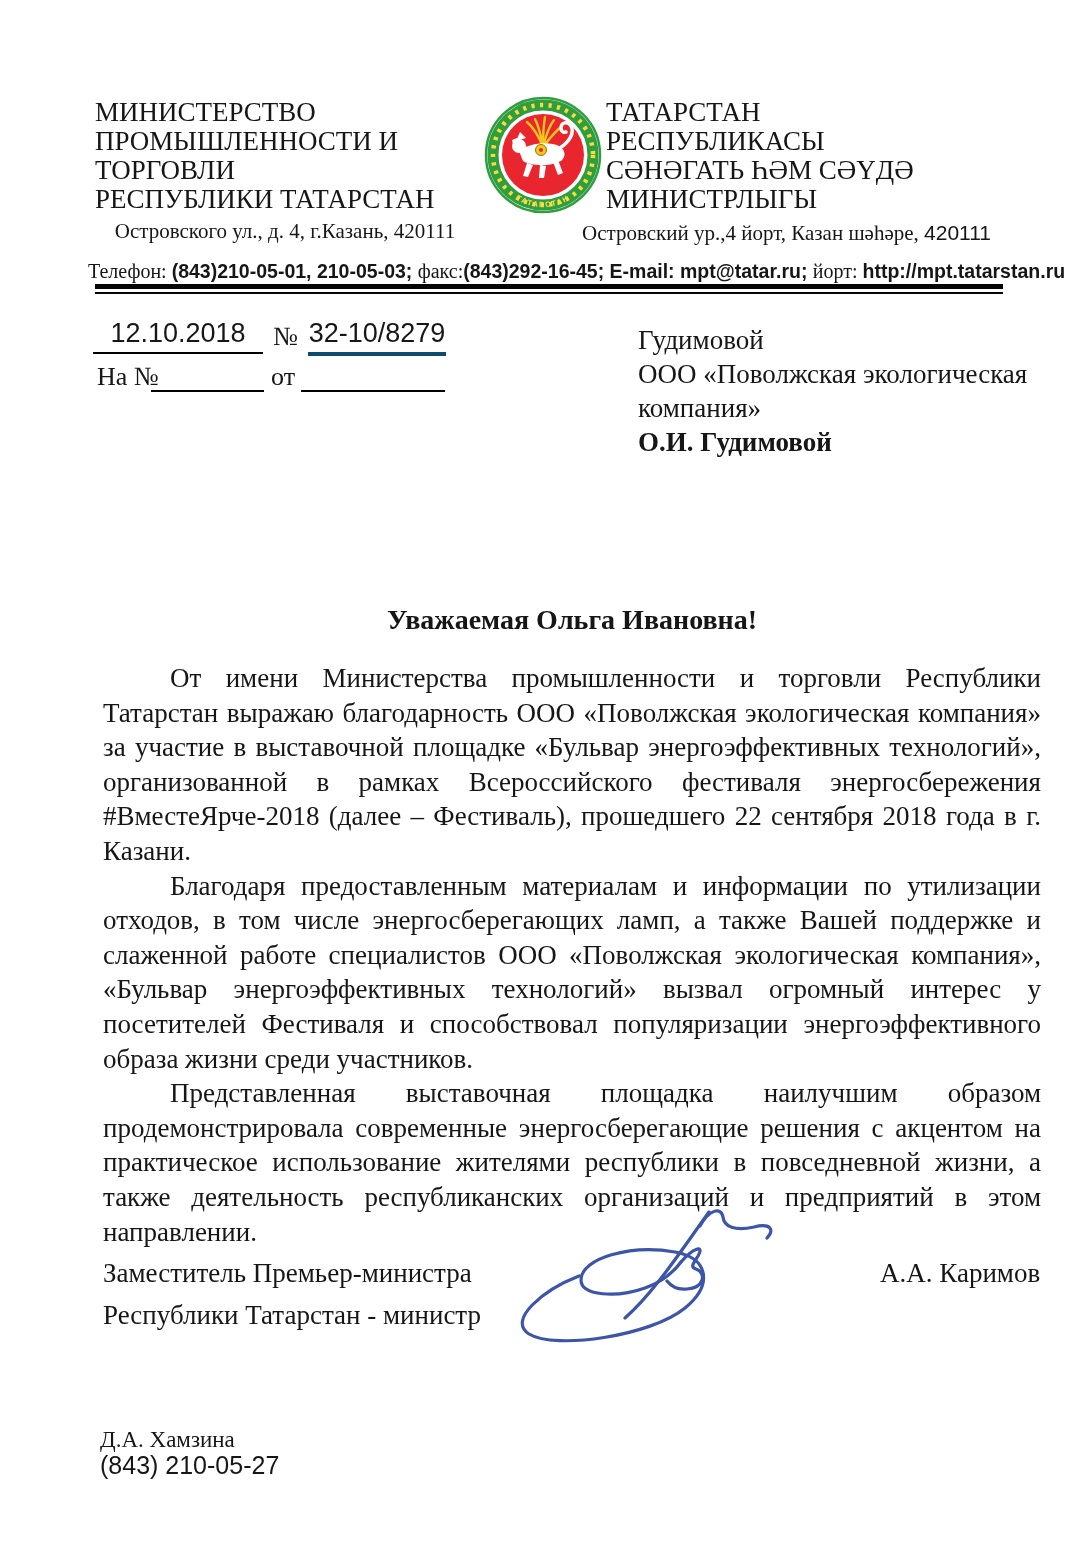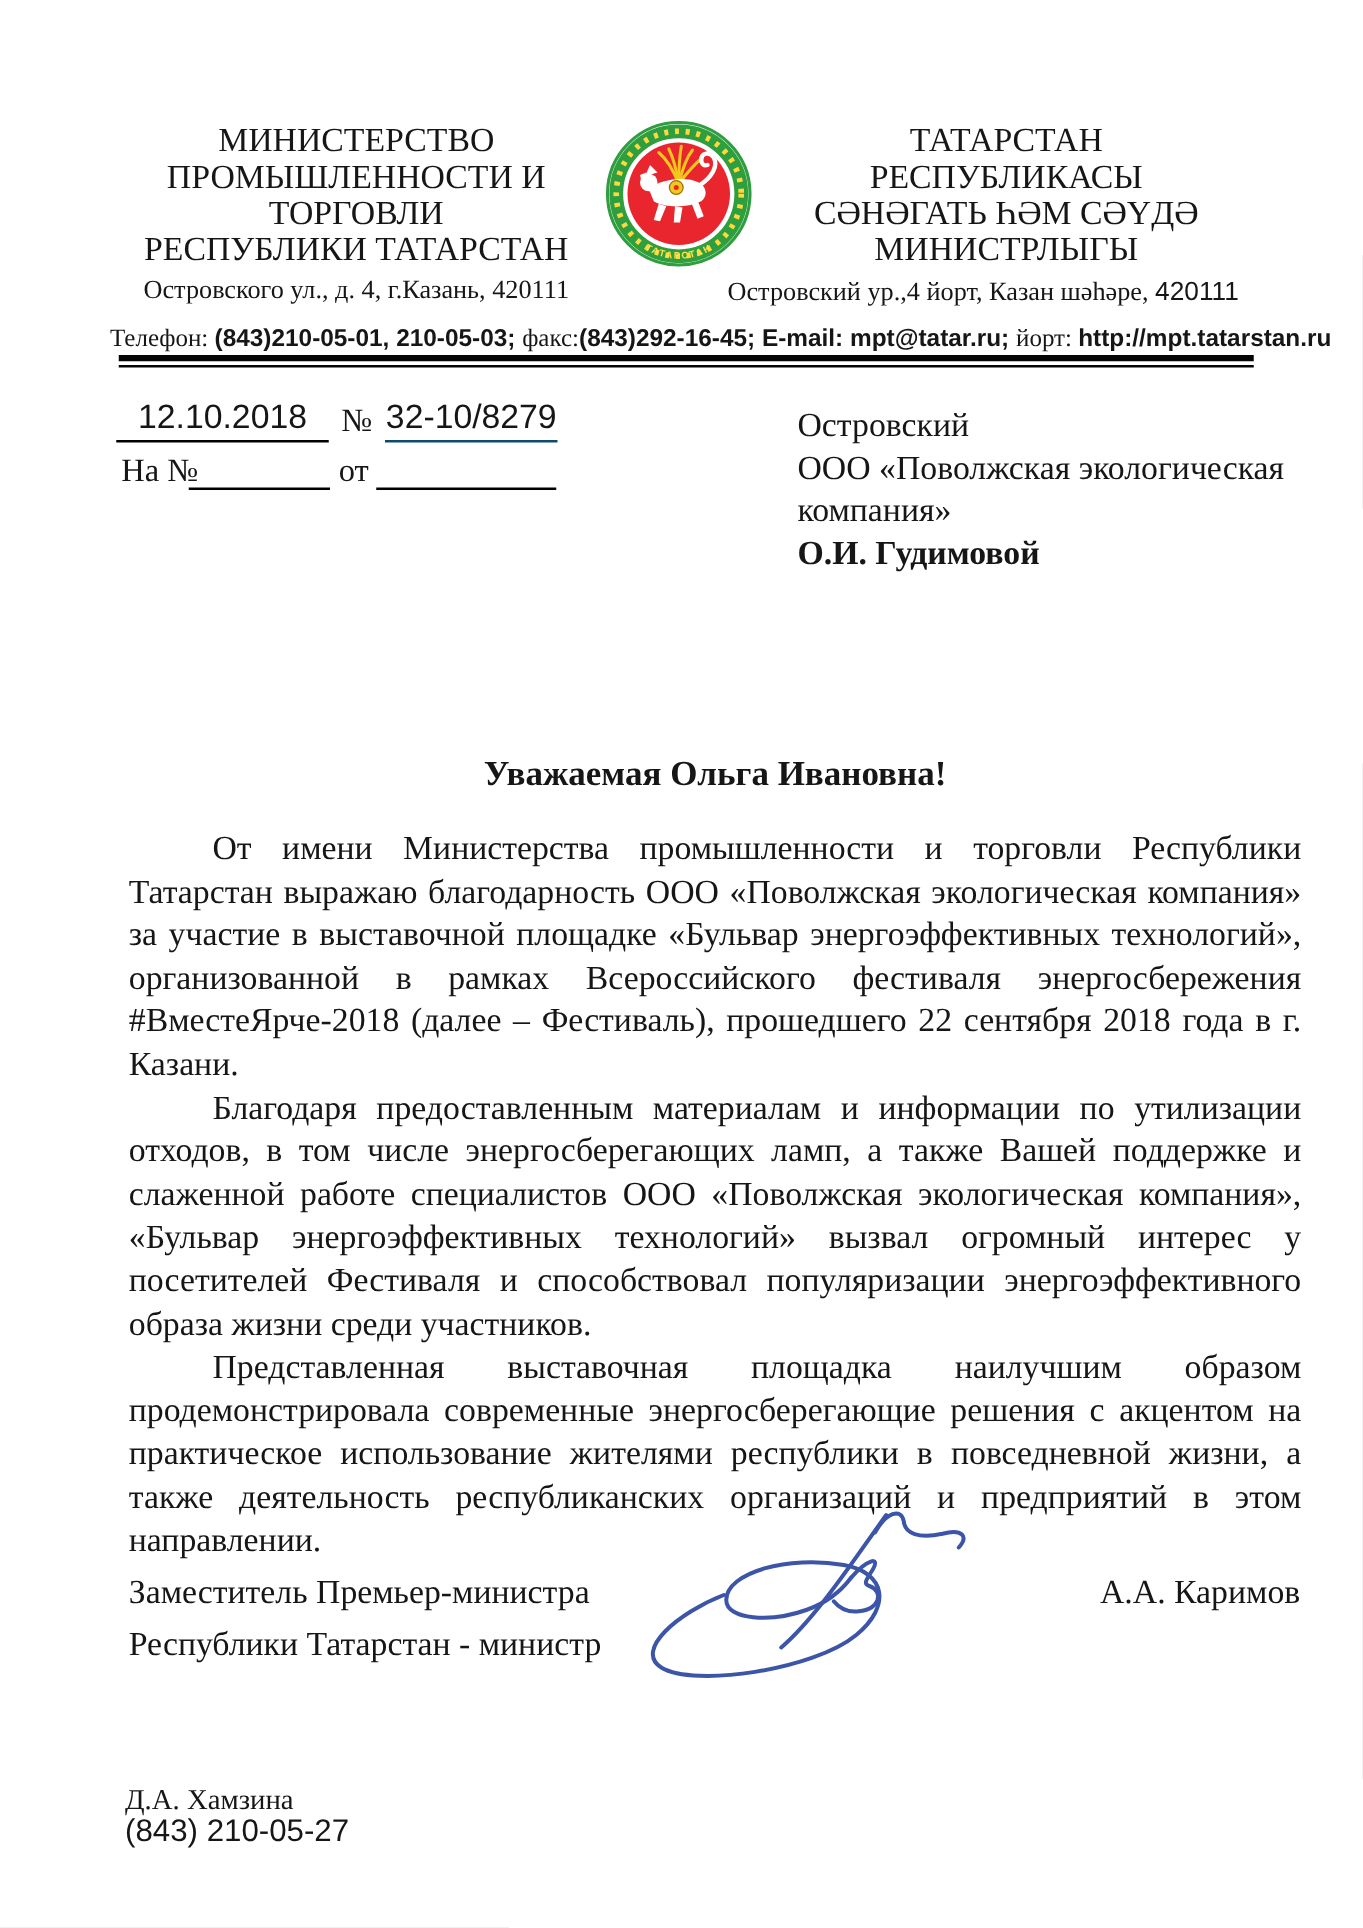--- a/index.html
+++ b/index.html
@@ -8,39 +8,39 @@
     width:1090px;height:1542px;
     margin:0 auto;
     background:#ffffff;
     color:#161616;
     font-family:"Liberation Serif","DejaVu Serif",serif;
     overflow:hidden;
   }
   .sans{font-family:"Liberation Sans","DejaVu Sans",sans-serif;}
 
   
-  .org-name{position:absolute;top:98px;font-size:27px;line-height:29px;text-align:center;white-space:pre-line;}
+  .org-name{position:absolute;top:98px;font-size:27px;line-height:29px;white-space:pre-line;}
   .org-left{left:95px;width:380px;}
   .org-right{left:606px;width:398px;}
   .org-addr{position:absolute;font-size:21px;text-align:center;white-space:nowrap;}
   .addr-left{left:95px;width:380px;top:219px;}
   .addr-right{left:582px;width:398px;top:221px;}
   .addr-right .sans{font-size:21px;}
   .emblem{position:absolute;left:483px;top:95px;width:120px;height:120px;}
 
   .contact{position:absolute;left:88px;top:260px;width:920px;text-align:center;font-size:20px;white-space:nowrap;}
   .contact .sans{font-size:19.5px;font-weight:bold;}
 
   .rule-a{position:absolute;left:95px;top:284px;width:908px;height:5px;background:#050505;}
   .rule-b{position:absolute;left:95px;top:292px;width:908px;height:2px;background:#050505;}
 
   
   .date-cell{position:absolute;left:93px;top:318px;width:170px;height:34px;text-align:center;font-size:27px;border-bottom:2px solid #000;}
   .no-sign{position:absolute;left:273px;top:322px;font-size:26px;}
-  .num-cell{position:absolute;left:308px;top:318px;width:138px;height:34px;text-align:center;font-size:27px;border-bottom:2px solid #0c4a6e;}
+  .num-cell{position:absolute;left:308px;top:318px;width:138px;height:34px;text-align:center;font-size:27px;border-bottom:4px solid #0c4a6e;}
   .reply-label{position:absolute;left:97px;top:362px;font-size:26px;}
   .reply-line1{position:absolute;left:151px;top:360px;width:113px;height:30px;border-bottom:2px solid #000;}
   .reply-from{position:absolute;left:271px;top:362px;font-size:26px;}
   .reply-line2{position:absolute;left:301px;top:360px;width:144px;height:30px;border-bottom:2px solid #000;}
 
   .addressee{position:absolute;left:638px;top:323px;width:402px;font-size:27px;line-height:34px;}
   .addressee .company{white-space:pre-line;}
   .addressee .person{font-weight:bold;}
 
   .subject{position:absolute;left:103px;top:487px;font-size:25px;line-height:29px;white-space:pre-line;}
@@ -116,21 +116,21 @@
 
   <div class="date-cell sans">12.10.2018</div>
   <div class="no-sign">№</div>
   <div class="num-cell sans">32-10/8279</div>
   <div class="reply-label">На №</div>
   <div class="reply-line1"></div>
   <div class="reply-from">от</div>
   <div class="reply-line2"></div>
 
   <div class="addressee">
-    <div>Островский</div>
+    <div>Гудимовой</div>
     <div class="company">ООО «Поволжская экологическая
 компания»</div>
     <div class="person">О.И. Гудимовой</div>
   </div>
 
 
   <div class="salutation">Уважаемая Ольга Ивановна!</div>
 
   <div class="body-text">
     <p>От имени Министерства промышленности и торговли Республики Татарстан выражаю благодарность ООО «Поволжская экологическая компания» за участие в выставочной площадке «Бульвар энергоэффективных технологий», организованной в рамках Всероссийского фестиваля энергосбережения #ВместеЯрче-2018 (далее – Фестиваль), прошедшего 22 сентября 2018 года в г. Казани.</p>

